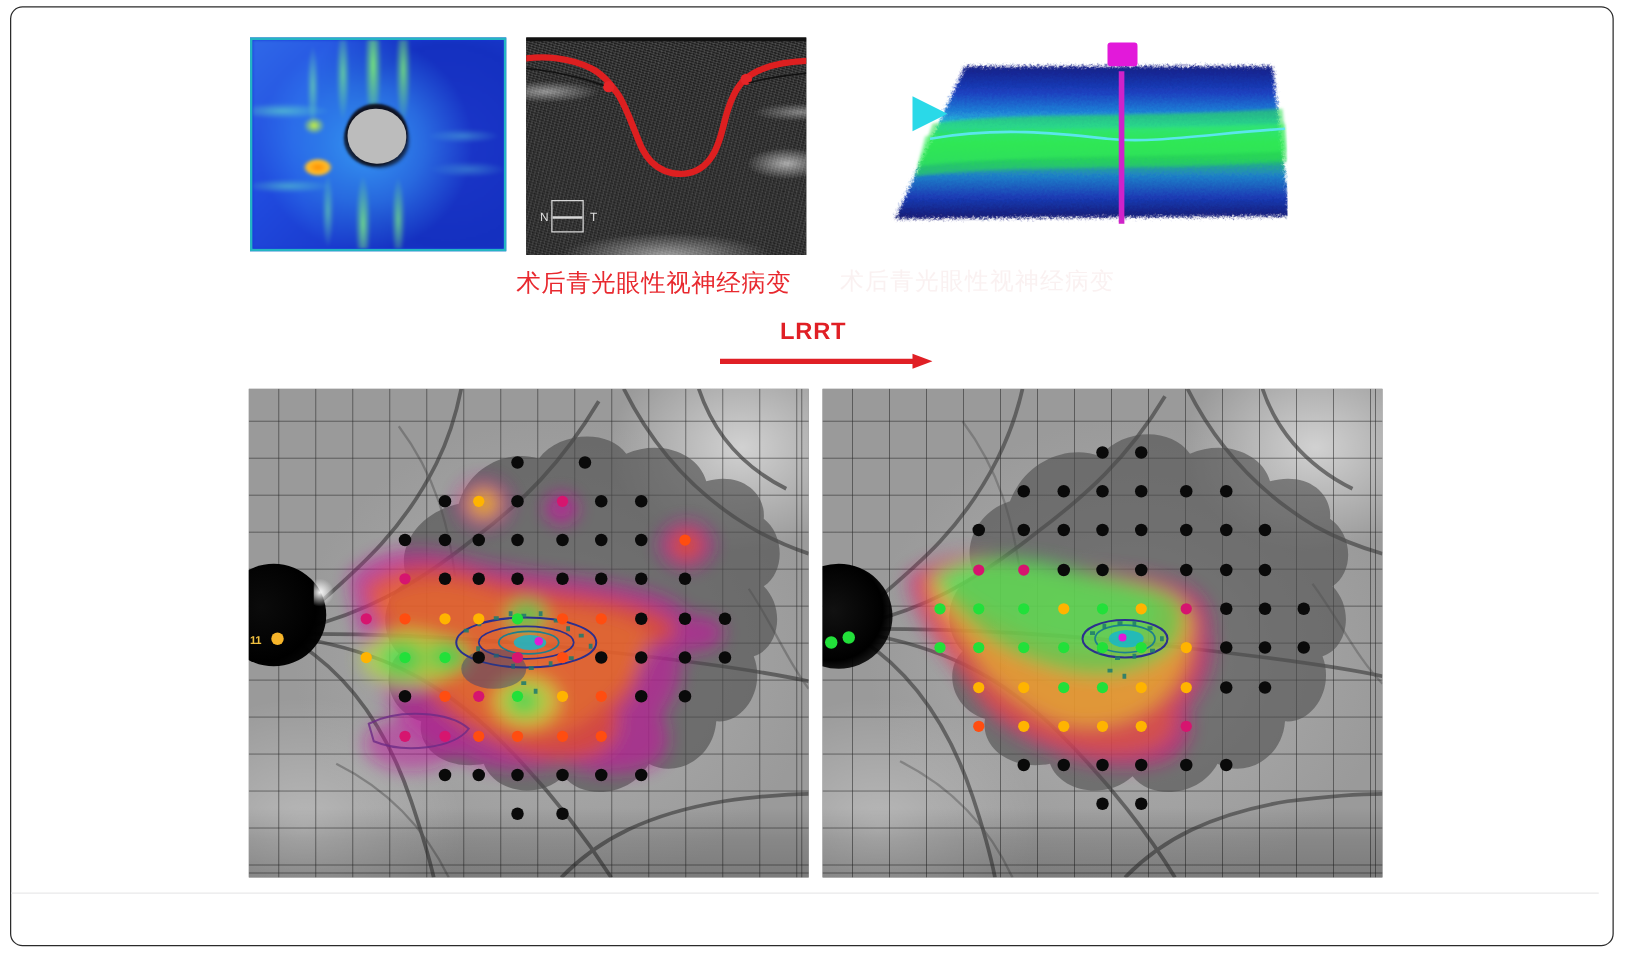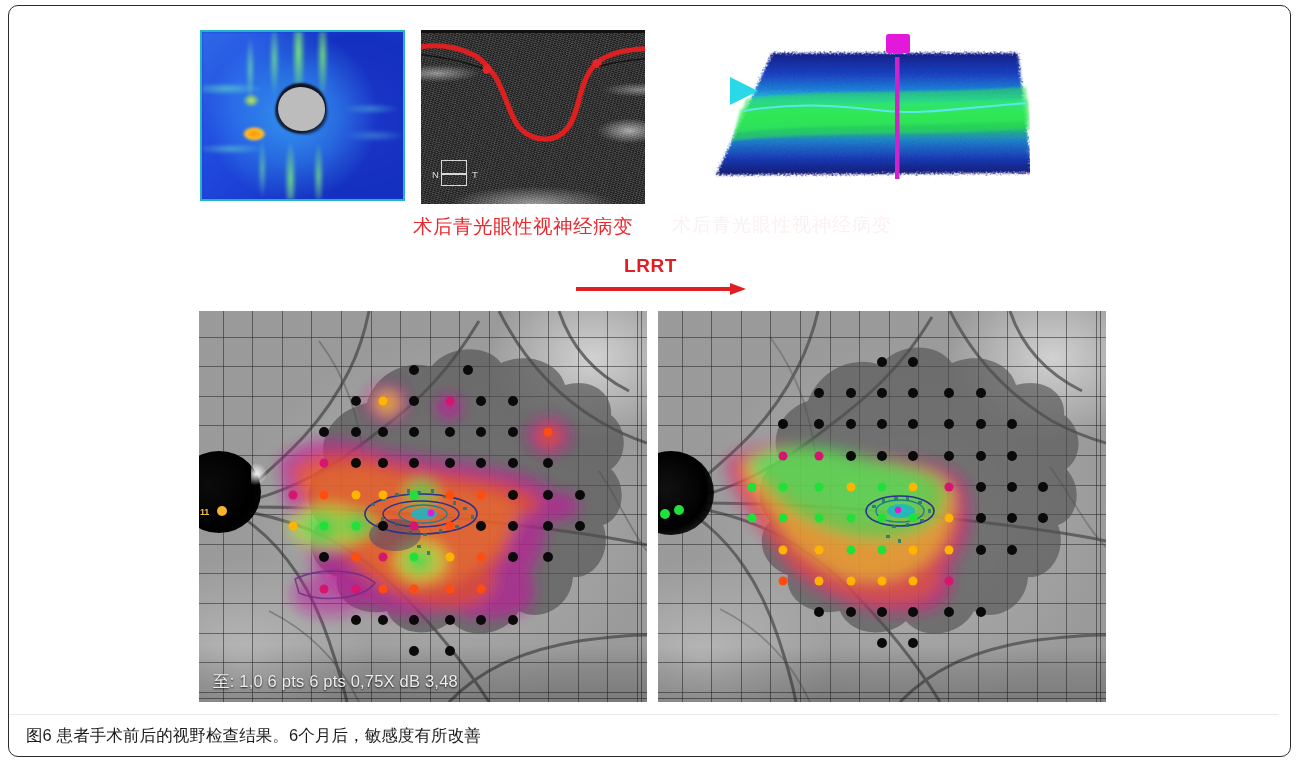--- a/index.html
+++ b/index.html
@@ -502,21 +502,20 @@
           <span class="vf-pt" style="left: 63%; top: 79%; background: rgb(10, 10, 10); width: 10px; height: 10px;"></span>
           <span class="vf-pt" style="left: 70%; top: 79%; background: rgb(10, 10, 10); width: 10px; height: 10px;"></span>
           <span class="vf-pt" style="left: 48%; top: 87%; background: rgb(10, 10, 10); width: 10px; height: 10px;"></span>
           <span class="vf-pt" style="left: 56%; top: 87%; background: rgb(10, 10, 10); width: 10px; height: 10px;"></span>
         </div>
 
       <span class="vf-edge-label">11</span>
       <div class="vf-edge-dot"></div>
 
       <div class="vf-dim"></div>
-      <div class="vf-status">至:  1,0 6 pts 6 pts 0,75X dB 3,48</div>
     </div>
 
     <div class="vf-panel" id="vf-post">
       <div class="vf-fundus"></div>
       <svg class="vf-vessels" viewBox="0 0 448 391" preserveAspectRatio="none">
         <g fill="none" stroke="#4a4a4a" stroke-width="3" opacity=".72">
           <path d="M30,180 C70,146 110,116 140,56 C150,36 156,18 160,0"></path>
           <path d="M32,188 C80,176 120,156 170,116 C210,86 244,56 274,6"></path>
           <path d="M34,196 C90,206 140,226 190,276 C230,316 262,358 282,391"></path>
           <path d="M30,200 C70,226 100,266 120,326 C130,356 135,376 138,391"></path>
@@ -666,15 +665,14 @@
 
       <div class="vf-post-edge-dots">
         <i style="left:2px;  top:10px;"></i>
         <i style="left:16px; top:6px;"></i>
       </div>
 
       <div class="vf-dim"></div>
     </div>
 
     <div id="caption-rule"></div>
-    <div id="figure-caption">图6 患者手术前后的视野检查结果。6个月后，敏感度有所改善</div>
   </div>
 </div>
 
 </body></html>

